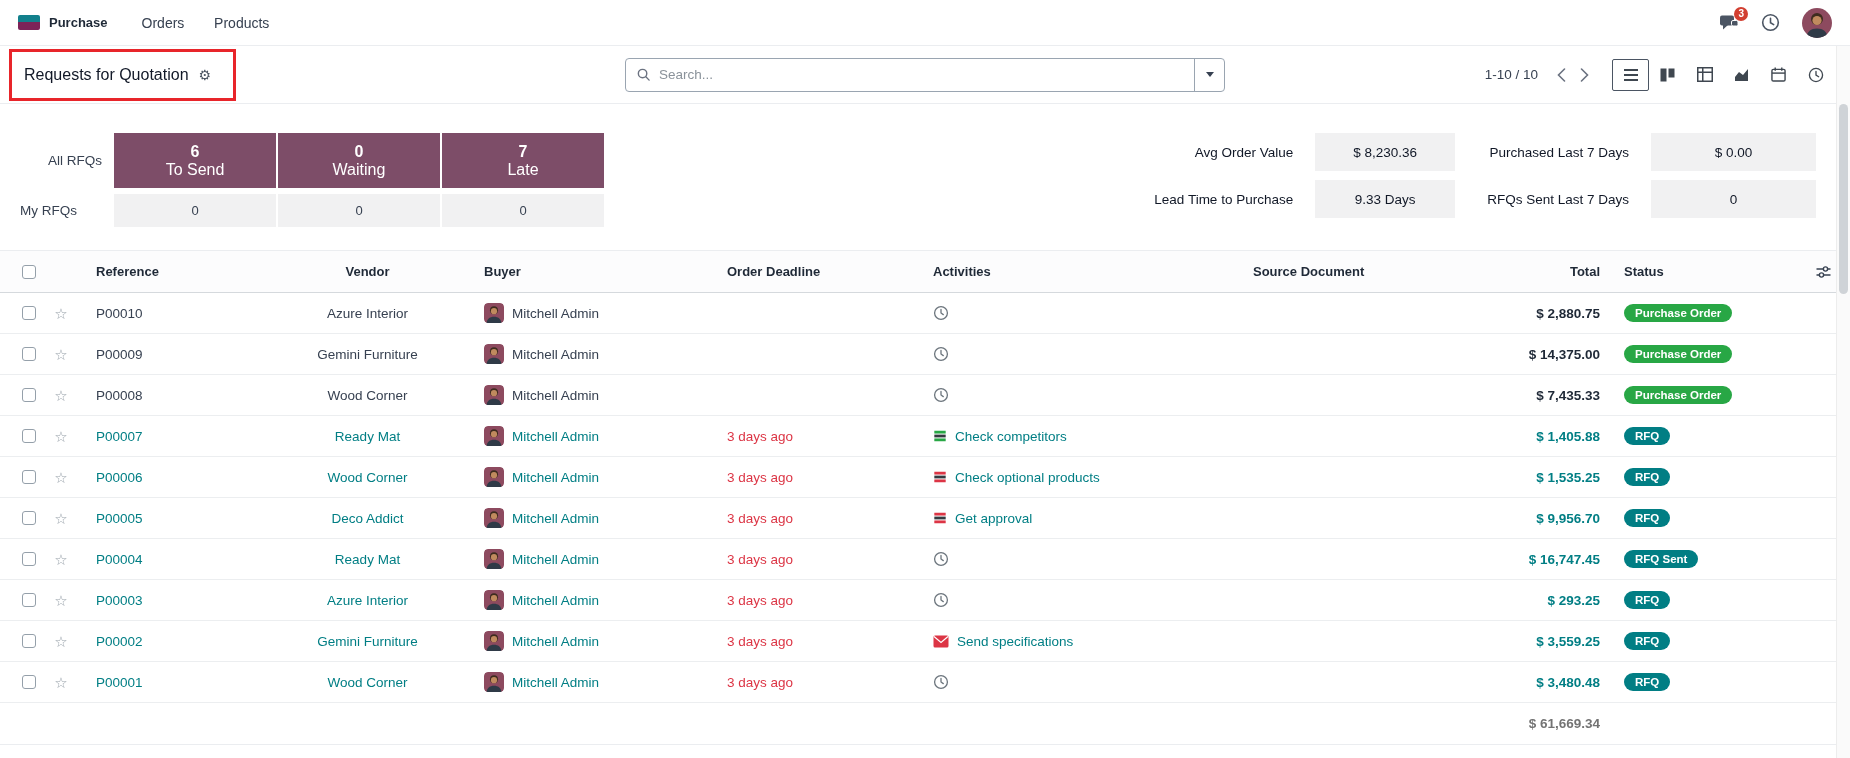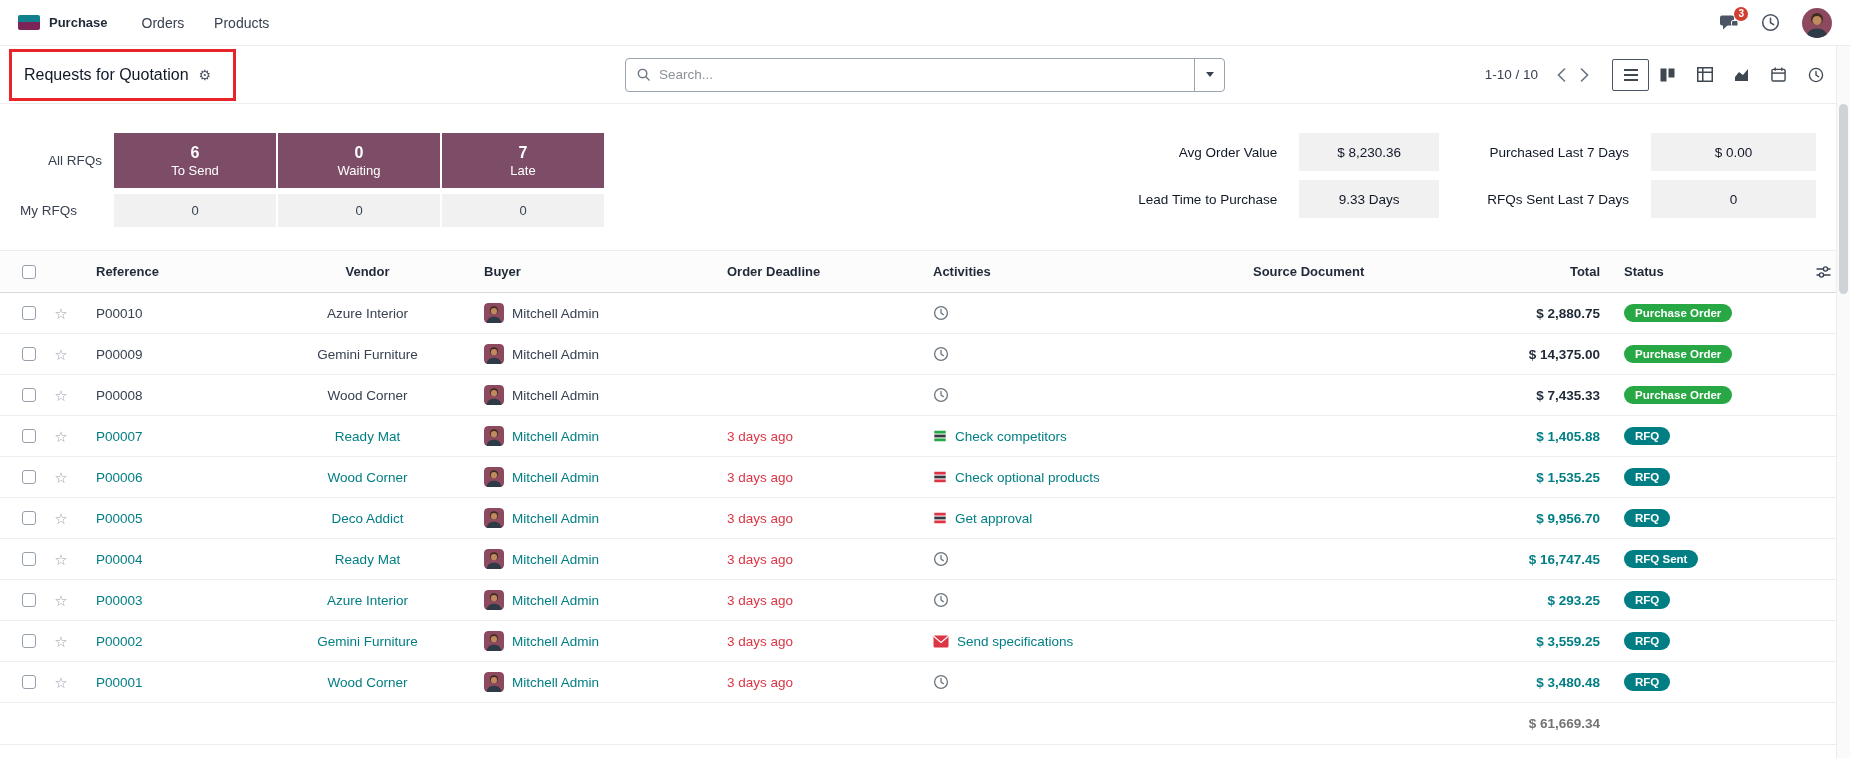--- a/index.html
+++ b/index.html
@@ -58,24 +58,24 @@
                padding:29px 34px 23px 20px; border-bottom:1px solid #ebedf0; background:#fff; }
   .dash-left { display:flex; }
   .dash-labels { width:94px; font-size:13.5px; color:#374151; }
   .dash-labels .lab1 { height:55px; display:flex; align-items:center;margin-left:28px; }
   .dash-labels .lab2 { height:33px; margin-top:6px; display:flex; align-items:center; }
   .dash-cards { display:flex; gap:2px; }
   .dash-col { display:flex; flex-direction:column; gap:6px; width:162px; }
   .card-top { height:55px; background:#7d4d68; color:#fff; display:flex; flex-direction:column;
               align-items:center; justify-content:center; cursor:pointer; }
   .card-top .val { font-size:16px; font-weight:700; line-height:1.2; }
-  .card-top .lbl { font-size:13px; }
+  .card-top .lbl { font-size:16px; }
   .card-bottom { height:33px; background:#f1f1f2; color:#374151; display:flex; align-items:center;
                  justify-content:center; font-size:13px; cursor:pointer; }
-  .dash-stats { display:flex; gap:48px; }
+  .dash-stats { display:flex; gap:32px; }
   .stat-col { display:grid; grid-template-columns:auto 140px; grid-auto-rows:38px;
               gap:9px 22px; align-items:center; }
   .stat-col.wide { grid-template-columns:auto 165px; }
   .stat-label { text-align:right; font-size:13.5px; color:#111827; white-space:nowrap; }
   .stat-value { background:#f1f1f2; height:38px; display:flex; align-items:center;
                 justify-content:center; font-size:13.5px; color:#111827; }
 
   
   .thead, .tr, .tfoot { display:flex; align-items:center; padding:0 14px; }
   .thead { height:42px; font-weight:700; font-size:13px; color:#1f2937;

